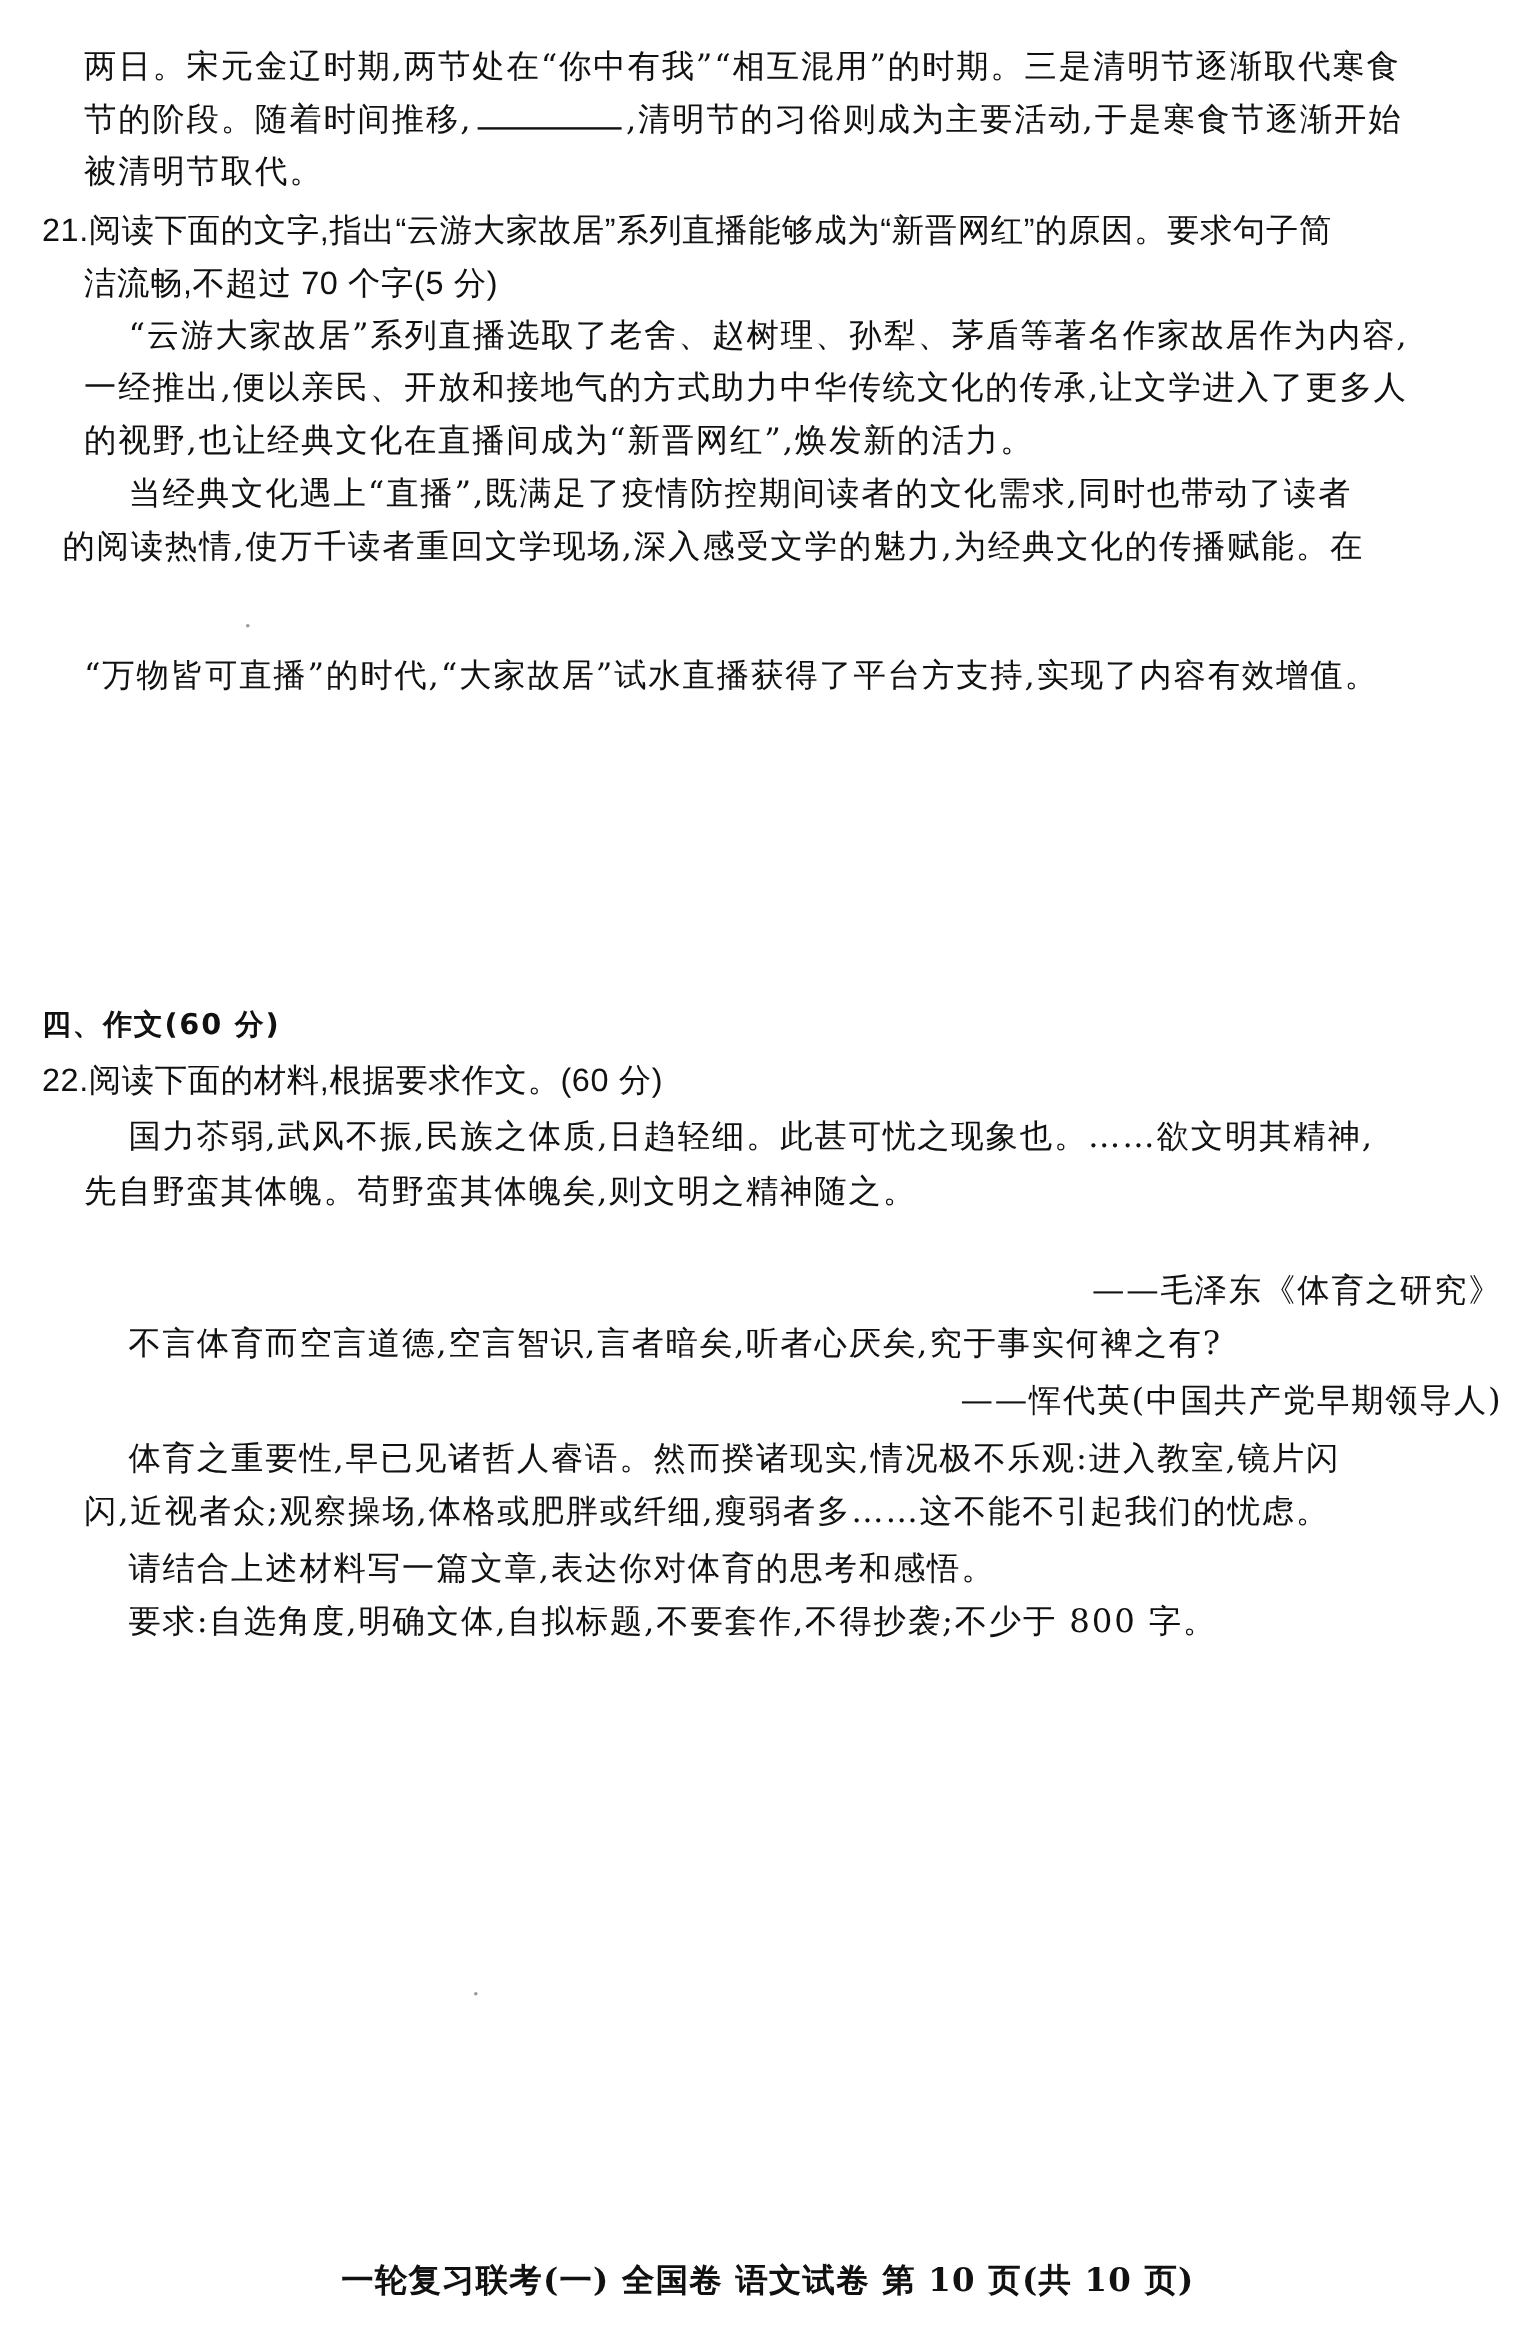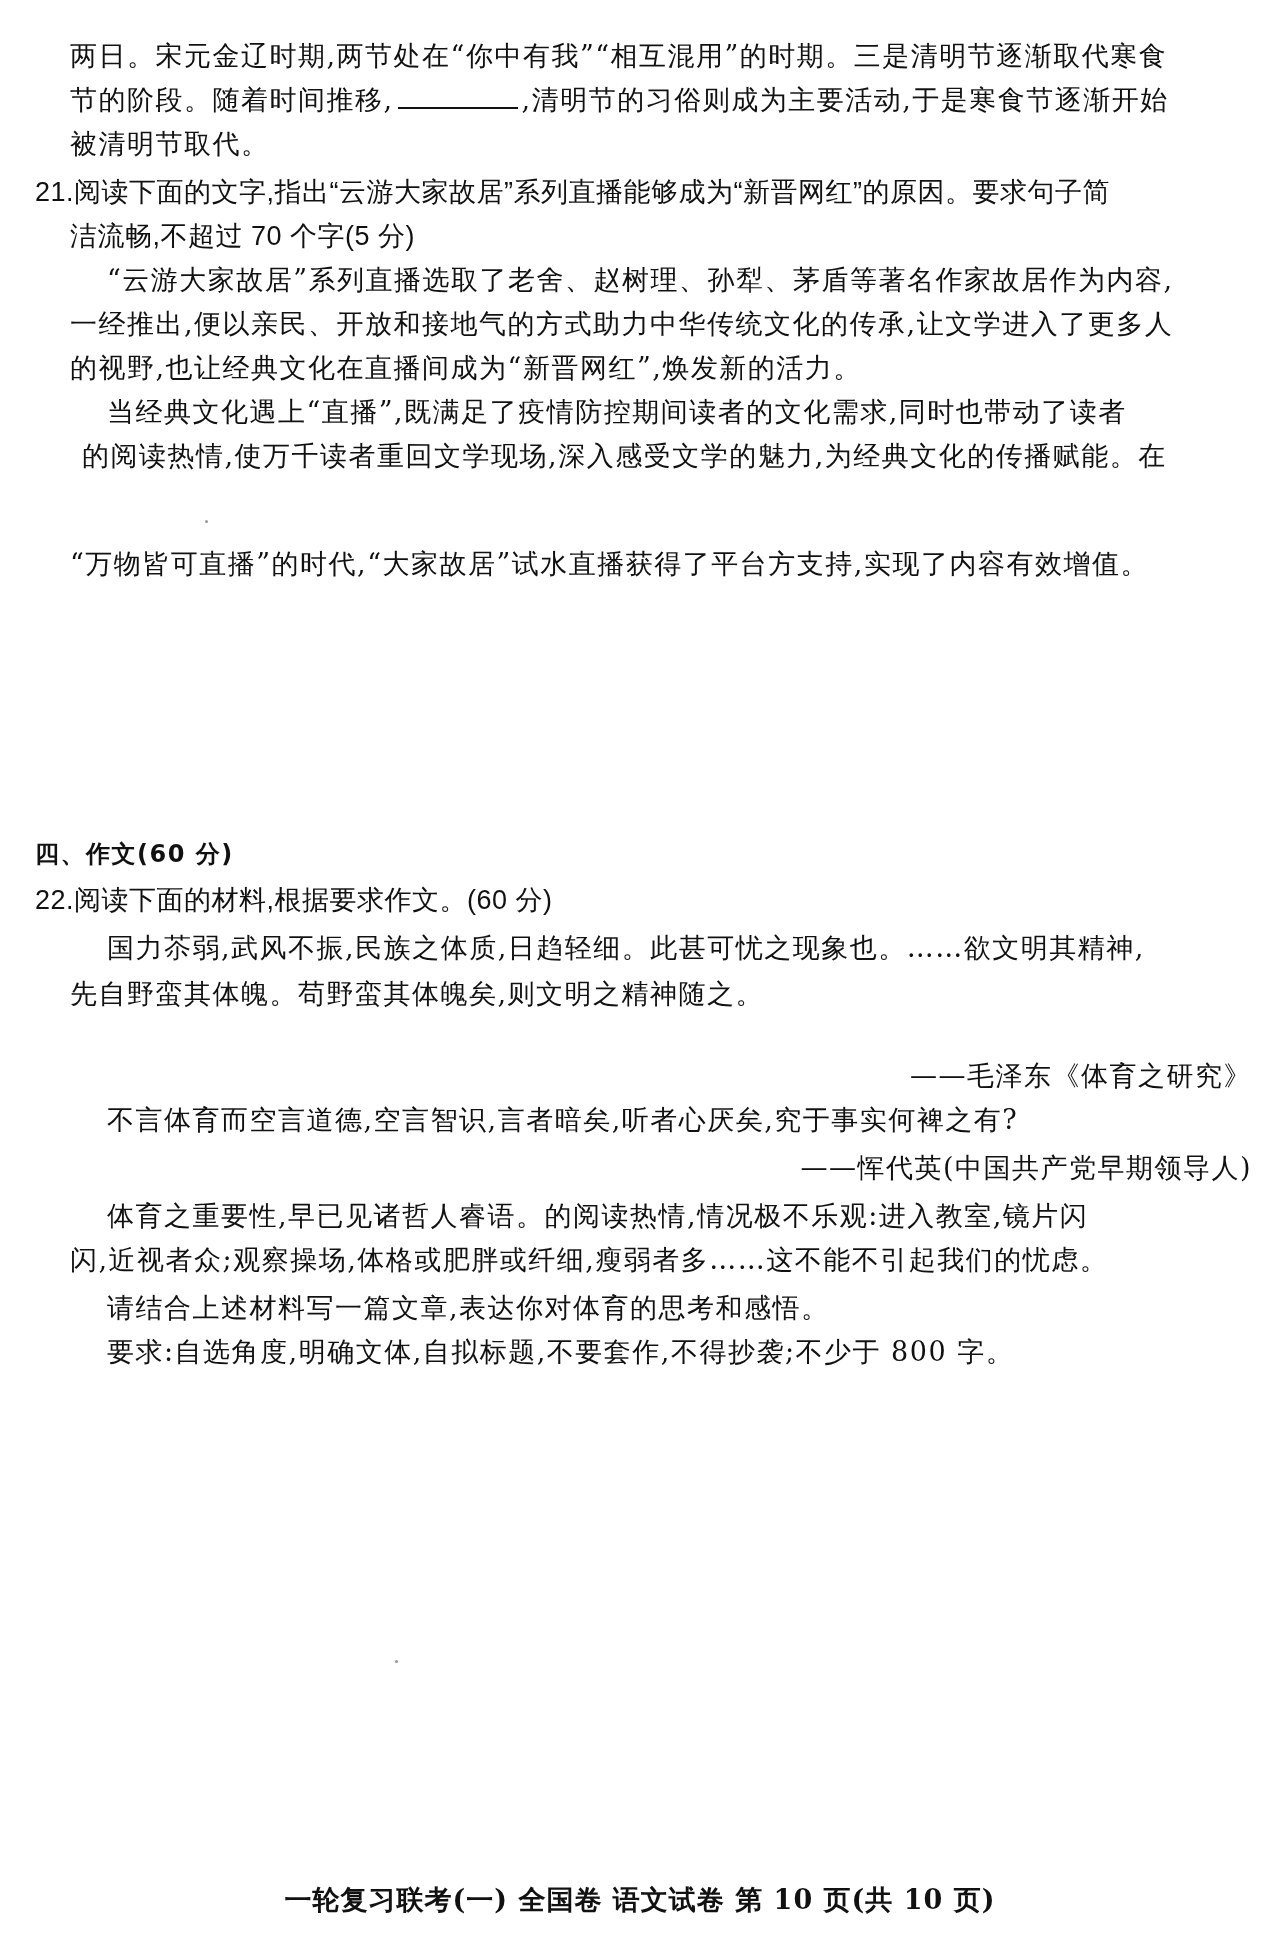--- a/index.html
+++ b/index.html
@@ -79,39 +79,39 @@
   <div class="line q-line" style="left:35px; top:174px;">
     <span>21.</span><span>阅读下面的文字,指出“云游大家故居”系列直播能够成为“新晋网红”的原因。要求句子简</span>
   </div>
   <div class="line q-line" style="left:70px; top:218px;">洁流畅,不超过 70 个字(5 分)</div>
 
   <div class="line" style="left:107px; top:262px;">“云游大家故居”系列直播选取了老舍、赵树理、孙犁、茅盾等著名作家故居作为内容,</div>
   <div class="line" style="left:70px; top:306px;">一经推出,便以亲民、开放和接地气的方式助力中华传统文化的传承,让文学进入了更多人</div>
   <div class="line" style="left:70px; top:350px;">的视野,也让经典文化在直播间成为“新晋网红”,焕发新的活力。</div>
 
   <div class="line" style="left:107px; top:394px;">当经典文化遇上“直播”,既满足了疫情防控期间读者的文化需求,同时也带动了读者</div>
-  <div class="line" style="left:82px; top:438px;">的阅读热情,使万千读者重回文学现场,深入感受文学的魅力,为经典文化的传播赋能。在</div>
+  <div class="line" style="left:52px; top:438px;">的阅读热情,使万千读者重回文学现场,深入感受文学的魅力,为经典文化的传播赋能。在</div>
   <div class="line" style="left:70px; top:508px;margin-top:38px;">“万物皆可直播”的时代,“大家故居”试水直播获得了平台方支持,实现了内容有效增值。</div>
 
   <div class="speck" style="left:205px; top:520px;"></div>
 
   <div class="line heading" style="left:35px; top:836px;">四、作文(60 分)</div>
 
   <div class="line q-line" style="left:35px; top:882px;">
     <span>22.</span><span>阅读下面的材料,根据要求作文。(60 分)</span>
   </div>
 
   <div class="line" style="left:107px; top:930px;">国力苶弱,武风不振,民族之体质,日趋轻细。此甚可忧之现象也。……欲文明其精神,</div>
   <div class="line" style="left:70px; top:976px;">先自野蛮其体魄。苟野蛮其体魄矣,则文明之精神随之。</div>
   <div class="line" style="right:28px; top:1058px; text-align:right;">——毛泽东《体育之研究》</div>
 
   <div class="line" style="left:107px; top:1102px;">不言体育而空言道德,空言智识,言者暗矣,听者心厌矣,究于事实何裨之有?</div>
   <div class="line" style="right:28px; top:1150px; text-align:right;">——恽代英(中国共产党早期领导人)</div>
 
-  <div class="line" style="left:107px; top:1198px;">体育之重要性,早已见诸哲人睿语。的阅读热情,情况极不乐观:进入教室,镜片闪</div>
+  <div class="line" style="left:107px; top:1198px;">体育之重要性,早已见诸哲人睿语。然而揆诸现实,情况极不乐观:进入教室,镜片闪</div>
   <div class="line" style="left:70px; top:1242px;">闪,近视者众;观察操场,体格或肥胖或纤细,瘦弱者多……这不能不引起我们的忧虑。</div>
 
   <div class="line" style="left:107px; top:1290px;">请结合上述材料写一篇文章,表达你对体育的思考和感悟。</div>
   <div class="line" style="left:107px; top:1334px;">要求:自选角度,明确文体,自拟标题,不要套作,不得抄袭;不少于 800 字。</div>
 
   <div class="speck" style="left:395px; top:1660px;"></div>
 
   <div class="footer">一轮复习联考(一) 全国卷 语文试卷 第 10 页(共 10 页)</div>
 
 </div>

